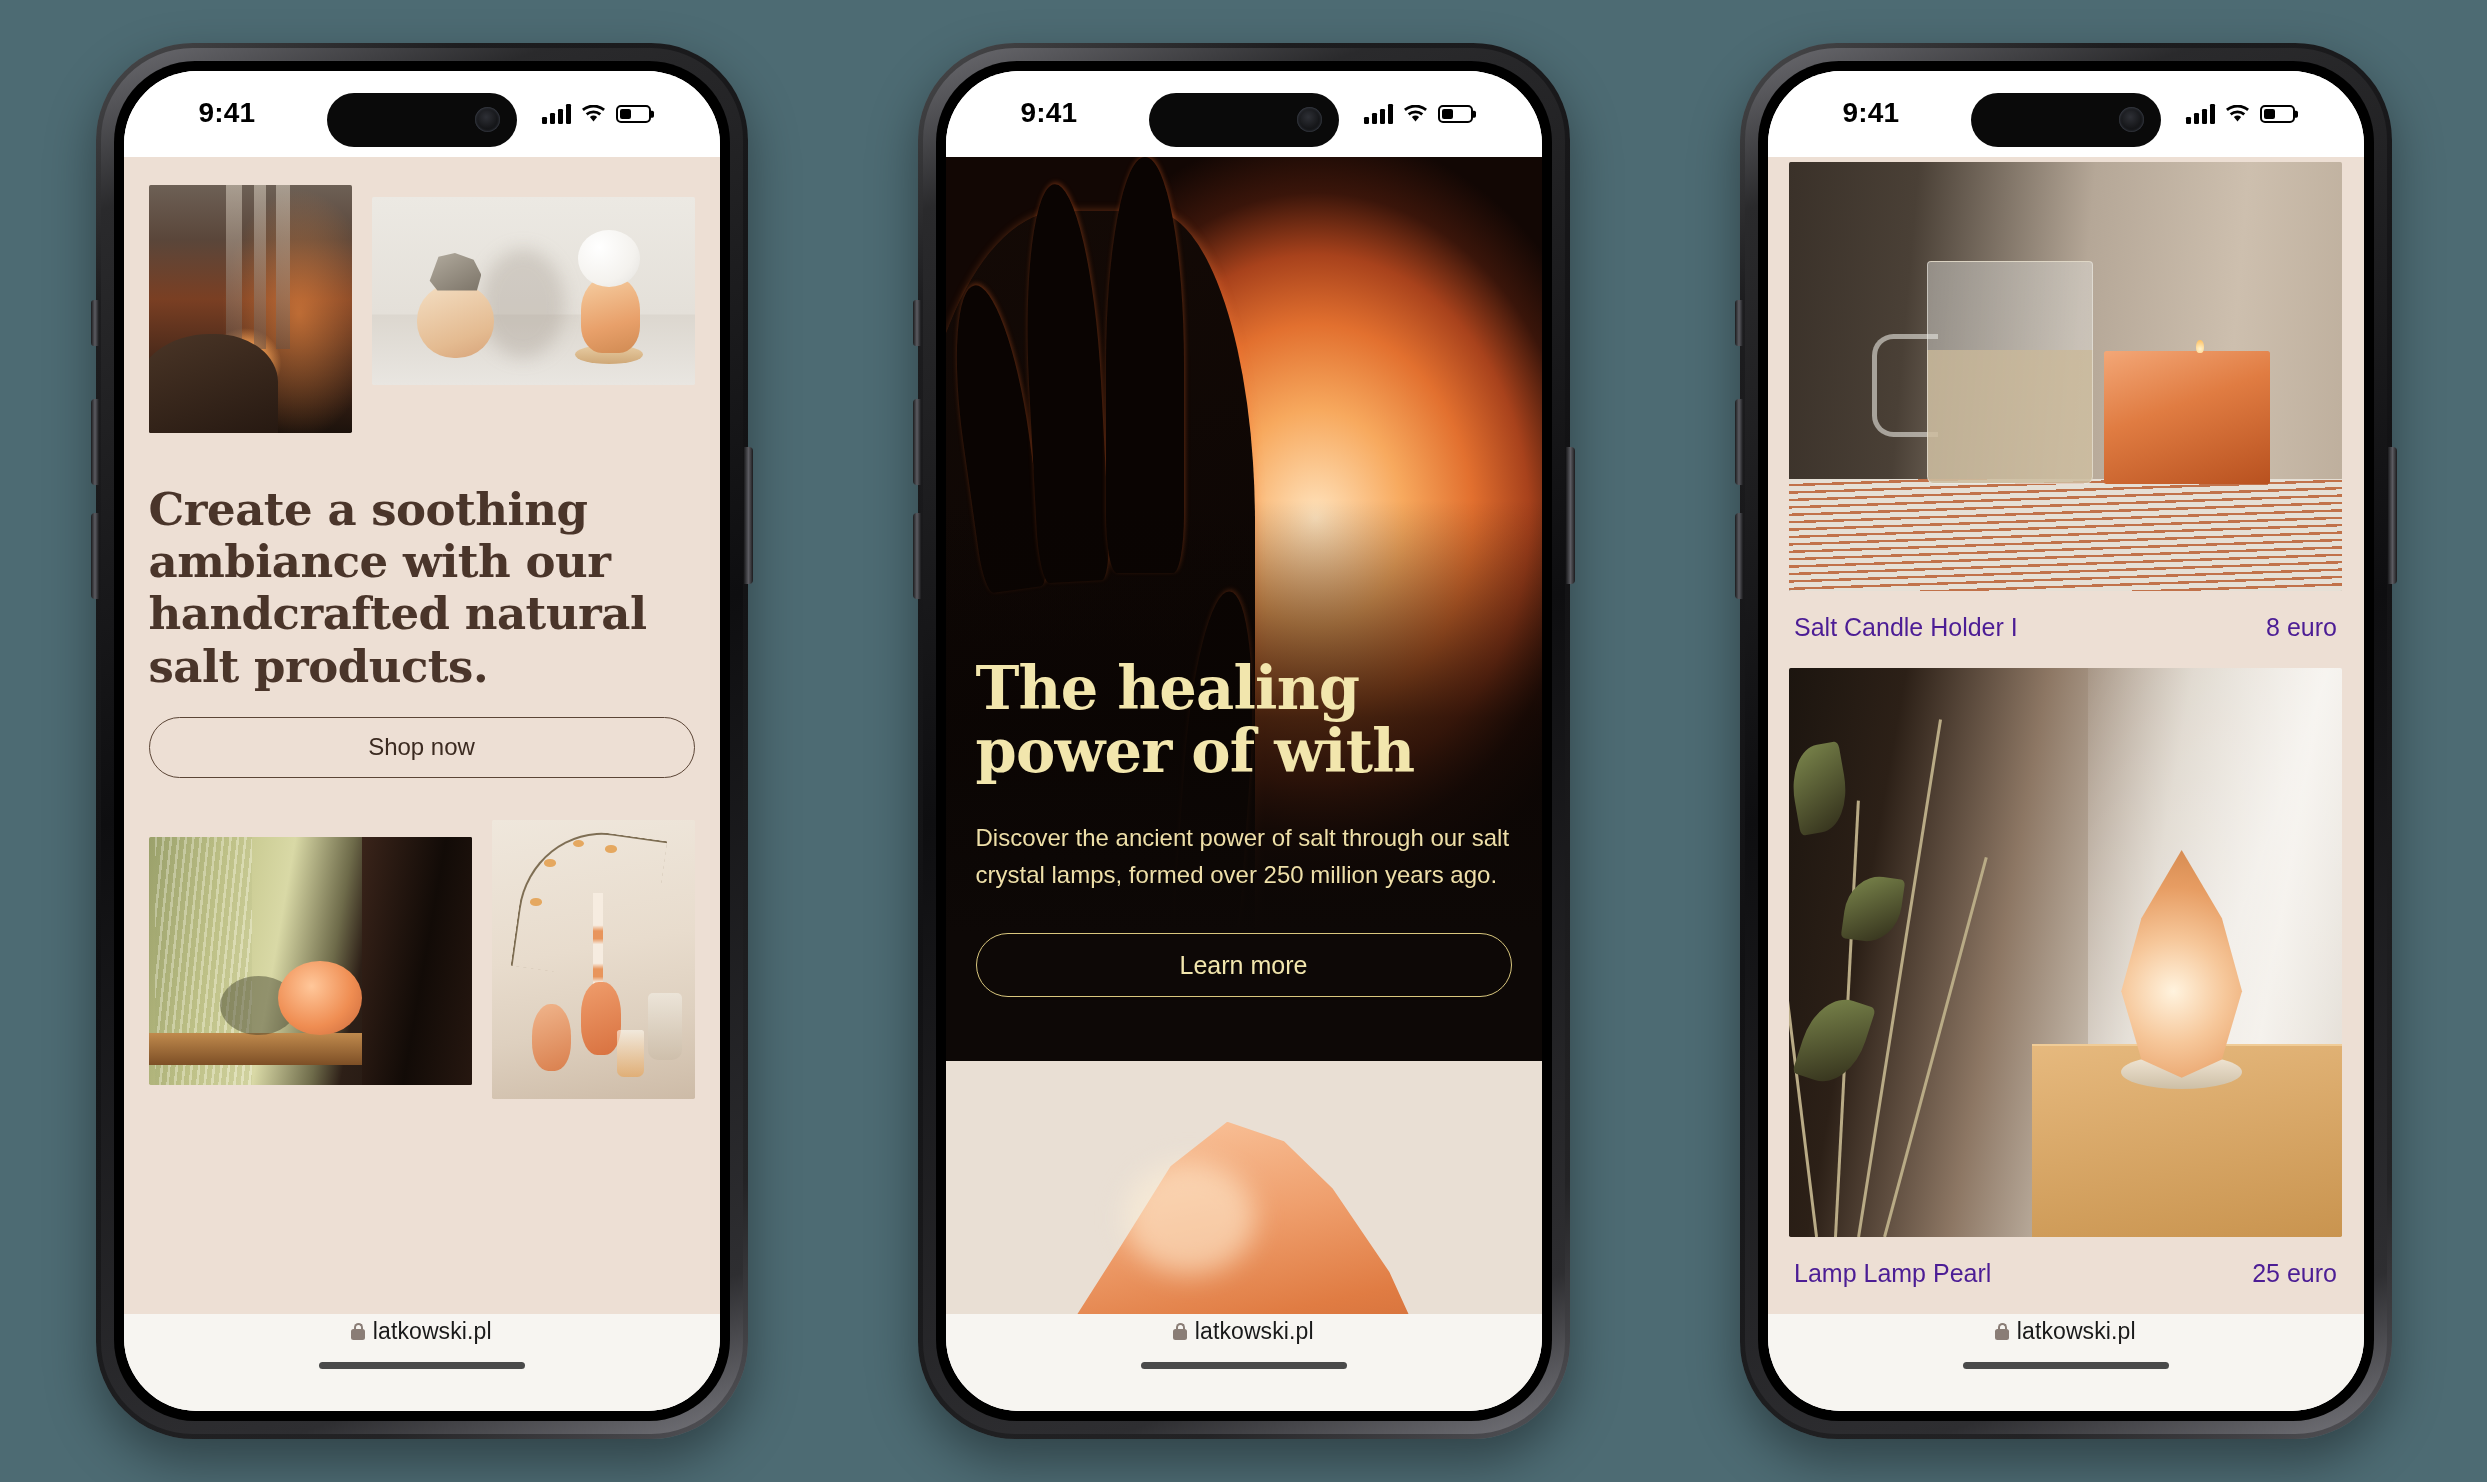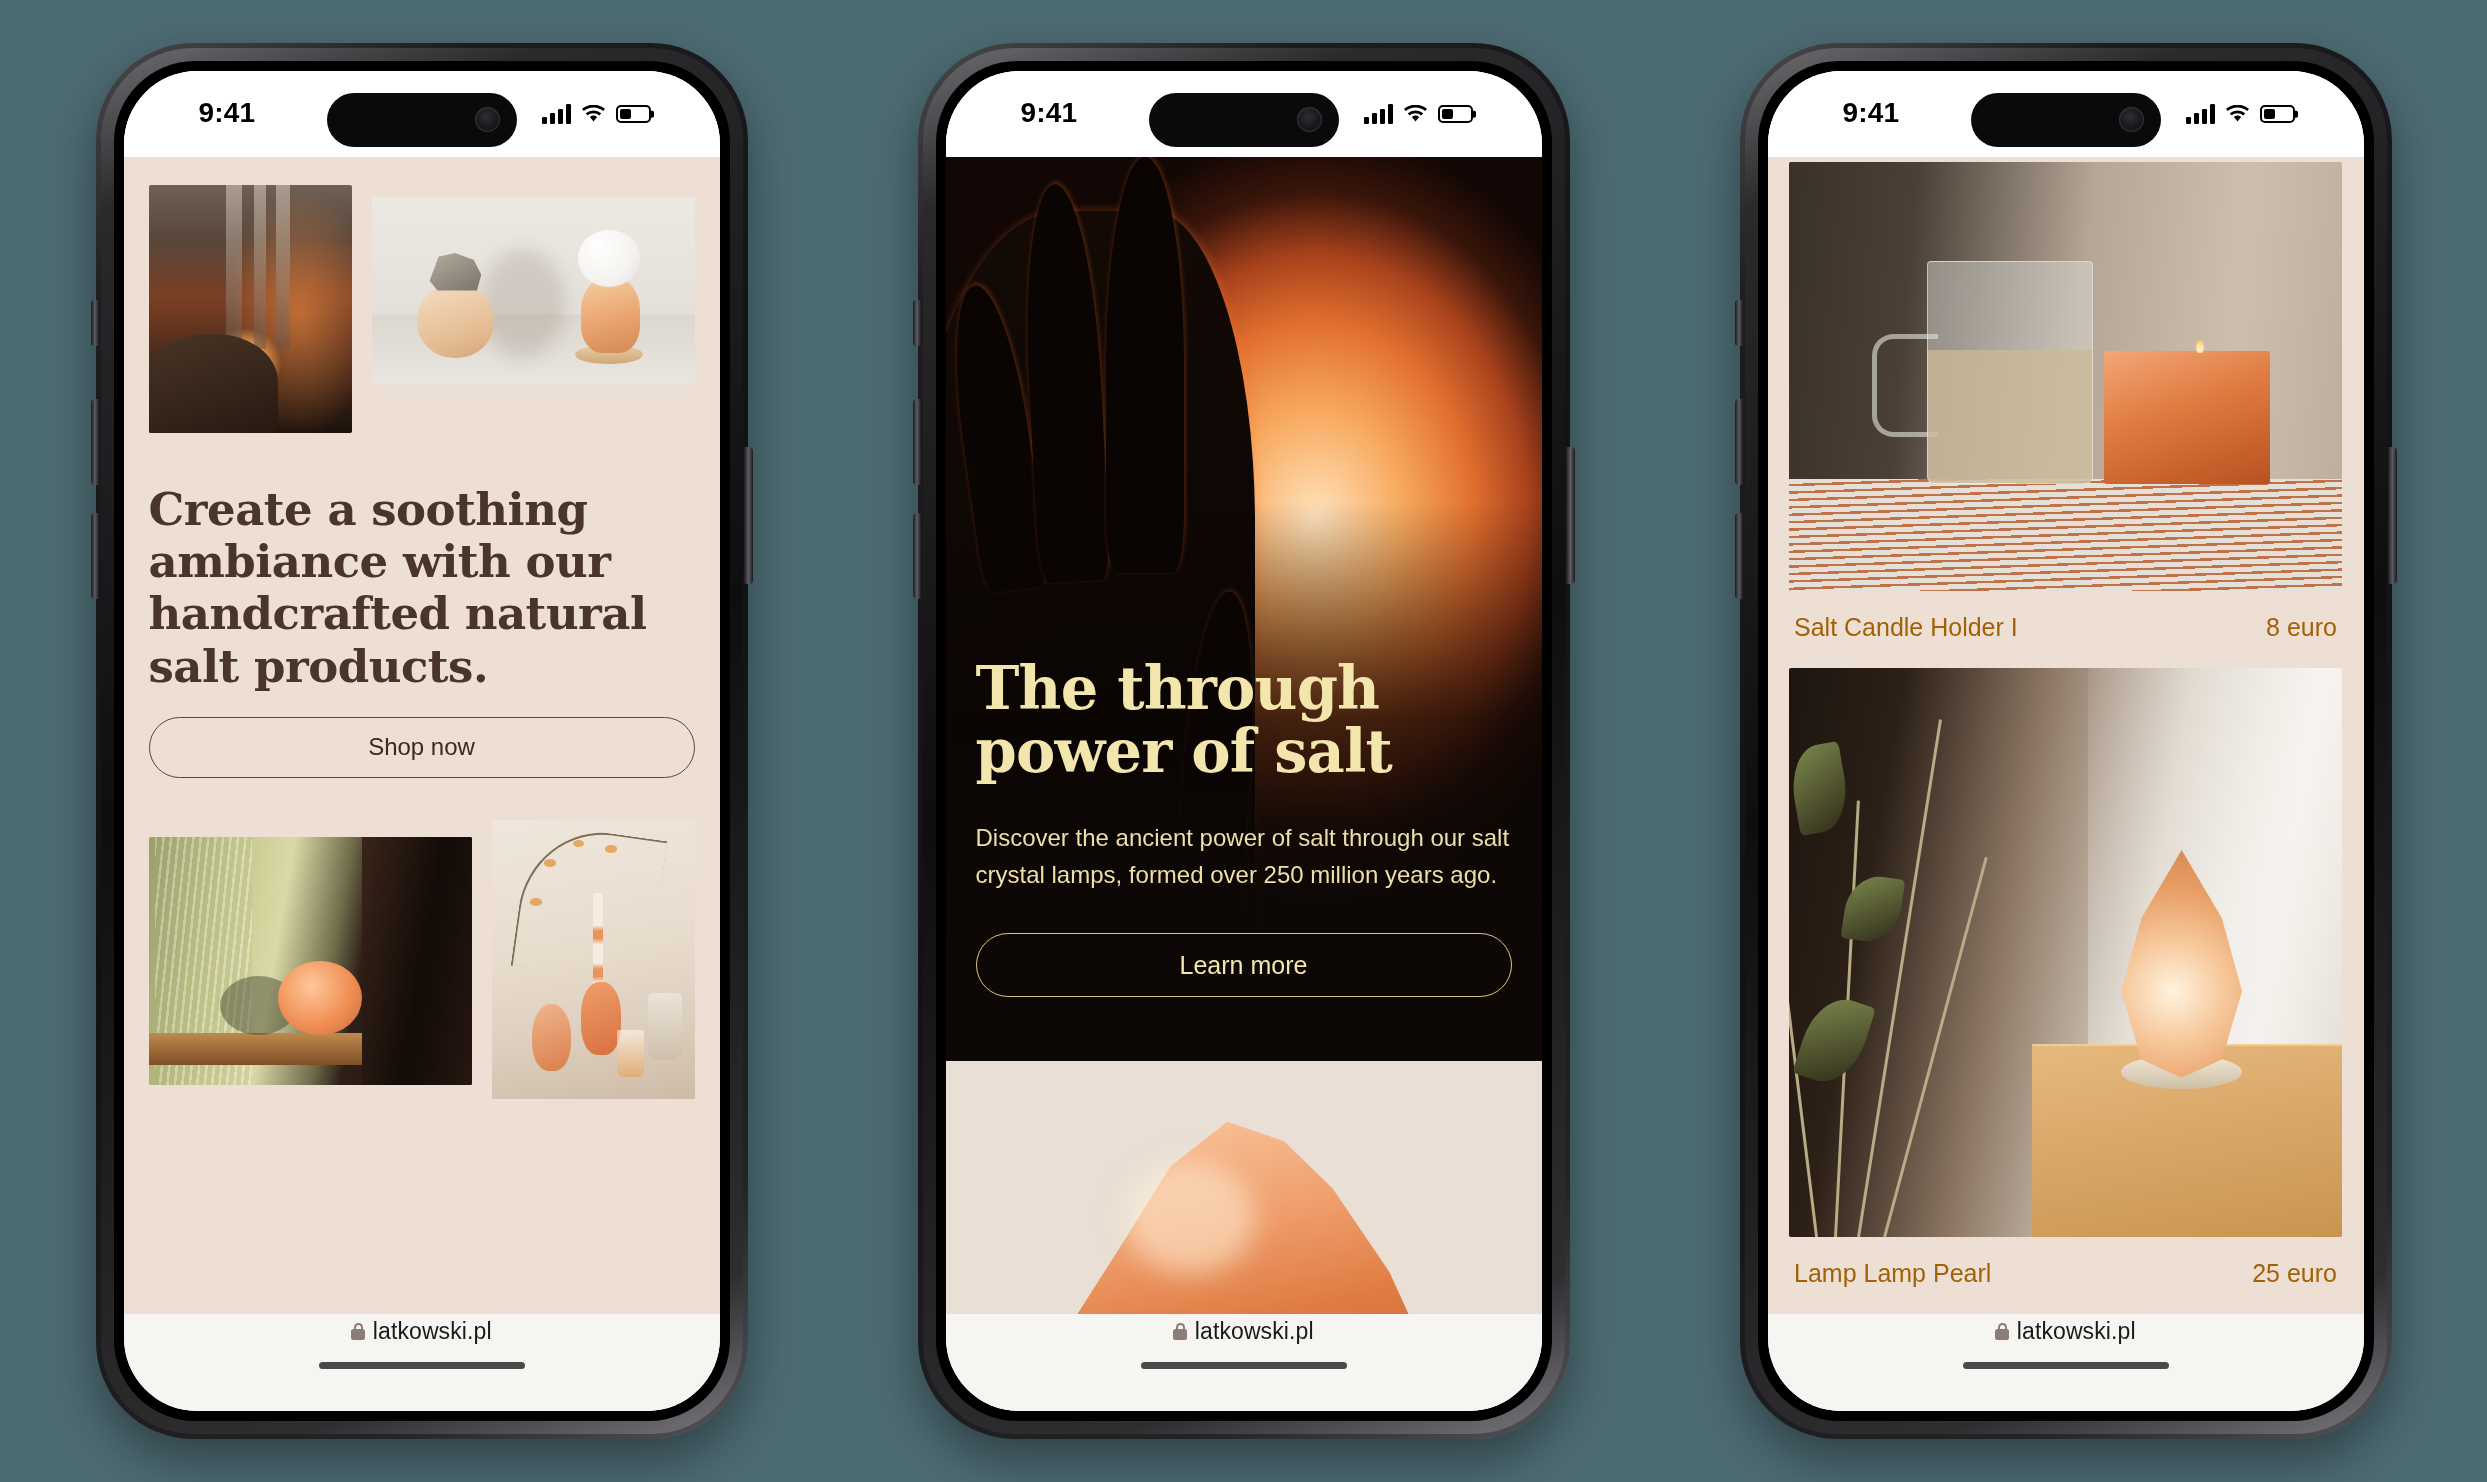--- a/index.html
+++ b/index.html
@@ -237,21 +237,21 @@
   
   .p3 { display:flex; flex-direction:column; height:100%; background:#eddfd4; padding: 0 21.5px; }
   .prod { display:flex; flex-direction:column; }
   .prod-img { width:100%; border-radius:1.7px; overflow:hidden; position:relative; }
   .prod-img.a { height: 429px; margin-top: 5px; }
   .prod-img.b { height: 569px; margin-top: 10px; }
   .prod-row {
     display:flex; align-items:center; justify-content:space-between;
     padding: 21.5px 5px 16.5px;
     font-size: 25px;
-    color: #a16207;
+    color: #4c1d95;
   }
 
   
   .ph { position:absolute; inset:0; }
 
   
   .art-room {
     background:
       radial-gradient(ellipse 50px 48px at 47% 72%, #ffd9a2 0%, #f5a054 38%, rgba(190,80,30,0) 74%),
       radial-gradient(ellipse 107px 173px at 74% 52%, rgba(255,150,70,.55) 0%, rgba(120,40,15,0) 72%),
@@ -499,21 +499,21 @@
                 <div class="ph art-hand">
                   <span class="palm"></span>
                   <span class="fg f1"></span>
                     <span class="fg f2"></span>
                     <span class="fg f3"></span>
                     <span class="fg f4"></span>
                   <span class="veil"></span>
                 </div>
               </div>
               <div class="hero-copy">
-                <h1 class="hero-title">The through power of salt</h1>
+                <h1 class="hero-title">The healing power of with</h1>
                 <p class="hero-sub">Discover the ancient power of salt through our salt crystal lamps, formed over 250 million years ago.</p>
                 <div class="hero-btn">Learn more</div>
               </div>
             </div>
             <div class="hero-bottom">
               <div class="ph art-crystal">
                 <span class="rockbig"></span>
                   <span class="sheen"></span>
               </div>
             </div>

